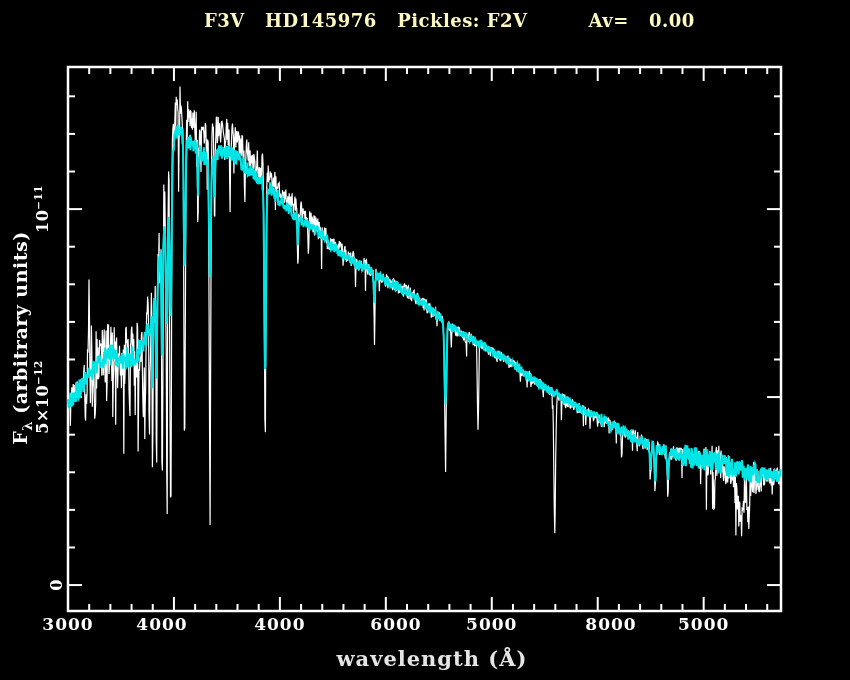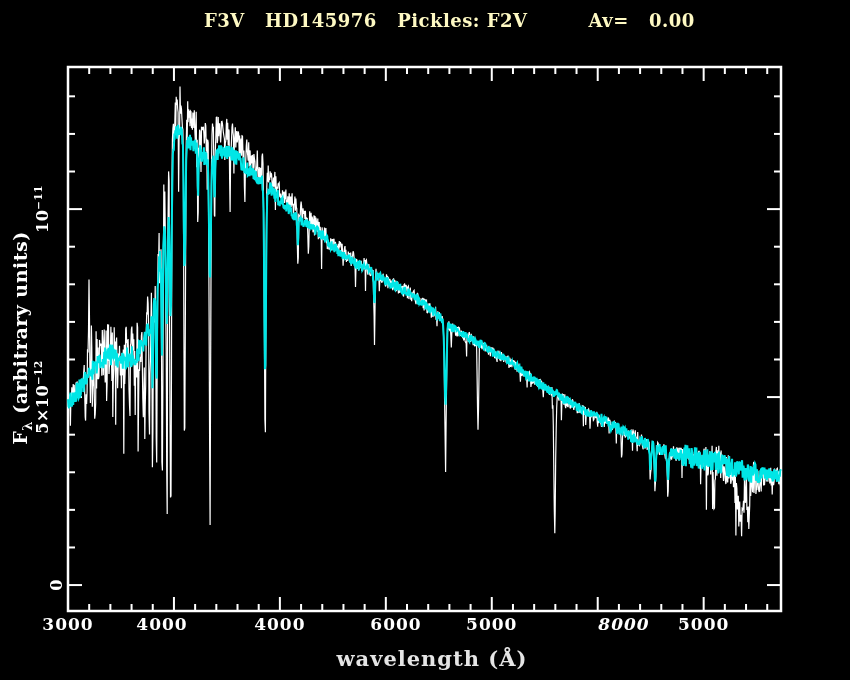--- a/index.html
+++ b/index.html
@@ -134,21 +134,21 @@
     <polyline points="68.0,396.2 68.5,393.8 69.0,401.9 69.4,395.2 69.9,395.2 70.4,425.8 70.9,398.8 71.3,404.2 71.8,387.3 72.3,401.8 72.8,399.1 73.2,383.9 73.7,399.2 74.2,384.9 74.7,395.8 75.2,394.4 75.6,394.3 76.1,382.3 76.6,396.3 77.1,381.4 77.5,385.8 78.0,383.3 78.5,393.7 79.0,392.4 79.4,388.1 79.9,389.3 80.4,381.1 80.9,391.5 81.3,380.2 81.8,386.6 82.3,380.1 82.8,387.6 83.3,380.1 83.7,372.6 84.2,365.1 84.7,393.6 85.2,417.0 85.6,420.6 86.1,394.3 86.6,403.9 87.1,391.6 87.5,349.3 88.0,352.6 88.5,331.8 89.0,279.5 89.5,320.7 89.9,371.6 90.4,403.1 90.9,374.3 91.4,325.4 91.8,347.4 92.3,406.7 92.8,386.8 93.3,381.7 93.7,365.1 94.2,388.4 94.7,418.7 95.2,414.1 95.7,403.2 96.1,331.2 96.6,388.4 97.1,339.0 97.6,379.3 98.0,347.6 98.5,379.1 99.0,376.0 99.5,339.9 99.9,345.5 100.4,345.5 100.9,343.5 101.4,351.2 101.8,375.8 102.3,330.1 102.8,344.3 103.3,375.3 103.8,348.6 104.2,329.4 104.7,359.6 105.2,382.4 105.7,369.0 106.1,330.4 106.6,400.9 107.1,383.5 107.6,324.2 108.0,361.0 108.5,324.5 109.0,373.9 109.5,364.2 110.0,350.0 110.4,351.4 110.9,326.7 111.4,354.4 111.9,381.1 112.3,332.6 112.8,416.9 113.3,379.7 113.8,368.8 114.2,327.3 114.7,361.3 115.2,341.5 115.7,424.8 116.2,342.8 116.6,337.5 117.1,364.4 117.6,388.2 118.1,368.1 118.5,353.6 119.0,358.4 119.5,345.8 120.0,364.9 120.4,375.6 120.9,361.9 121.4,388.3 121.9,353.2 122.3,374.5 122.8,373.7 123.3,349.5 123.8,453.8 124.3,344.8 124.7,384.0 125.2,369.3 125.7,328.8 126.2,326.8 126.6,341.8 127.1,341.2 127.6,367.2 128.1,339.1 128.5,353.5 129.0,389.1 129.5,404.9 130.0,416.0 130.5,345.3 130.9,343.1 131.4,329.4 131.9,326.6 132.4,351.6 132.8,333.5 133.3,350.5 133.8,339.2 134.3,385.7 134.7,351.1 135.2,415.1 135.7,360.3 136.2,364.2 136.7,377.4 137.1,322.7 137.6,327.3 138.1,451.4 138.6,402.2 139.0,369.3 139.5,371.1 140.0,358.9 140.5,356.9 140.9,361.9 141.4,335.9 141.9,332.1 142.4,370.5 142.8,398.6 143.3,417.3 143.8,399.3 144.3,367.6 144.8,439.0 145.2,406.0 145.7,385.9 146.2,334.2 146.7,312.2 147.1,314.8 147.6,296.5 148.1,303.2 148.6,324.7 149.0,411.7 149.5,434.4 150.0,373.8 150.5,358.5 151.0,316.5 151.4,292.7 151.9,355.8 152.4,467.3 152.9,430.7 153.3,355.3 153.8,309.9 154.3,308.7 154.8,322.6 155.2,286.0 155.7,335.6 156.2,437.4 156.7,462.6 157.2,370.6 157.6,298.7 158.1,254.1 158.6,263.8 159.1,233.0 159.5,283.3 160.0,276.2 160.5,265.2 161.0,249.3 161.4,309.7 161.9,462.1 162.4,470.4 162.9,380.7 163.3,293.4 163.8,184.6 164.3,236.2 164.8,191.4 165.3,231.0 165.7,306.9 166.2,351.3 166.7,467.0 167.2,514.1 167.6,314.7 168.1,213.4 168.6,171.4 169.1,181.3 169.5,302.9 170.0,416.3 170.5,497.4 171.0,495.8 171.5,367.4 171.9,189.1 172.4,140.0 172.9,128.5 173.4,123.8 173.8,141.8 174.3,137.8 174.8,122.5 175.3,102.4 175.7,130.0 176.2,96.8 176.7,105.0 177.2,99.5 177.7,108.7 178.1,112.3 178.6,191.7 179.1,139.1 179.6,131.3 180.0,86.6 180.5,113.6 181.0,105.5 181.5,109.3 181.9,117.6 182.4,127.2 182.9,129.7 183.4,178.7 183.8,305.5 184.3,430.6 184.8,427.9 185.3,332.3 185.8,220.6 186.2,144.9 186.7,119.7 187.2,137.8 187.7,101.3 188.1,122.2 188.6,109.3 189.1,117.8 189.6,110.7 190.0,126.2 190.5,111.1 191.0,111.8 191.5,128.0 192.0,118.5 192.4,129.7 192.9,112.5 193.4,117.6 193.9,127.9 194.3,110.2 194.8,130.2 195.3,140.6 195.8,131.2 196.2,111.7 196.7,167.2 197.2,139.7 197.7,221.9 198.2,212.2 198.6,148.2 199.1,147.5 199.6,129.7 200.1,131.7 200.5,146.6 201.0,171.9 201.5,127.3 202.0,127.4 202.4,130.0 202.9,128.0 203.4,126.8 203.9,134.3 204.3,143.4 204.8,136.1 205.3,123.1 205.8,125.7 206.3,150.9 206.7,138.8 207.2,189.7 207.7,139.8 208.2,142.8 208.6,215.0 209.1,317.2 209.6,440.1 210.1,524.9 210.5,403.8 211.0,276.5 211.5,165.3 212.0,134.7 212.5,123.6 212.9,128.1 213.4,127.7 213.9,171.2 214.4,215.1 214.8,216.5 215.3,151.5 215.8,137.7 216.3,117.3 216.7,117.1 217.2,143.1 217.7,139.9 218.2,117.1 218.7,136.2 219.1,126.9 219.6,123.4 220.1,134.8 220.6,142.5 221.0,136.4 221.5,121.7 222.0,121.4 222.5,124.2 222.9,128.1 223.4,132.7 223.9,136.0 224.4,138.7 224.8,160.0 225.3,143.1 225.8,140.9 226.3,124.5 226.8,118.9 227.2,139.7 227.7,122.7 228.2,145.4 228.7,129.4 229.1,130.9 229.6,176.7 230.1,212.1 230.6,159.2 231.0,152.3 231.5,140.3 232.0,127.4 232.5,123.5 233.0,132.1 233.4,135.7 233.9,173.5 234.4,140.5 234.9,135.3 235.3,127.2 235.8,147.5 236.3,132.9 236.8,131.1 237.2,142.5 237.7,139.0 238.2,131.5 238.7,133.8 239.2,153.4 239.6,135.4 240.1,154.5 240.6,143.6 241.1,138.6 241.5,155.7 242.0,135.8 242.5,136.1 243.0,155.1 243.4,161.5 243.9,150.5 244.4,186.5 244.9,202.0 245.3,175.3 245.8,158.7 246.3,145.5 246.8,139.5 247.3,151.7 247.7,154.9 248.2,160.7 248.7,142.3 249.2,166.4 249.6,150.8 250.1,151.0 250.6,167.4 251.1,156.0 251.5,163.4 252.0,155.5 252.5,155.4 253.0,170.4 253.5,167.8 253.9,154.0 254.4,158.6 254.9,161.4 255.4,174.4 255.8,170.1 256.3,171.5 256.8,165.3 257.3,150.5 257.7,167.8 258.2,177.7 258.7,173.0 259.2,167.1 259.7,179.1 260.1,171.6 260.6,167.9 261.1,178.6 261.6,174.4 262.0,156.6 262.5,153.6 263.0,163.5 263.5,201.7 263.9,240.8 264.4,327.9 264.9,419.5 265.4,432.2 265.8,337.4 266.3,241.0 266.8,187.1 267.3,172.8 267.8,181.8 268.2,165.6 268.7,182.4 269.2,177.8 269.7,180.0 270.1,171.3 270.6,177.5 271.1,172.8 271.6,174.6 272.0,181.9 272.5,190.7 273.0,184.3 273.5,177.6 274.0,186.7 274.4,179.0 274.9,171.9 275.4,210.0 275.9,176.2 276.3,192.2 276.8,189.1 277.3,187.5 277.8,187.8 278.2,183.7 278.7,183.5 279.2,182.7 279.7,196.2 280.2,196.9 280.6,193.6 281.1,196.8 281.6,199.5 282.1,200.2 282.5,190.3 283.0,197.8 283.5,191.8 284.0,195.4 284.4,203.0 284.9,191.5 285.4,199.2 285.9,189.5 286.3,202.7 286.8,200.0 287.3,206.1 287.8,196.4 288.3,206.6 288.7,208.9 289.2,193.3 289.7,207.5 290.2,200.3 290.6,196.5 291.1,206.9 291.6,199.7 292.1,193.3 292.5,205.6 293.0,204.0 293.5,214.3 294.0,203.5 294.5,204.7 294.9,196.5 295.4,210.7 295.9,198.5 296.4,207.5 296.8,208.7 297.3,243.5 297.8,263.8 298.3,257.6 298.7,214.9 299.2,215.6 299.7,216.0 300.2,215.2 300.7,205.8 301.1,201.6 301.6,206.2 302.1,222.3 302.6,218.6 303.0,208.3 303.5,213.0 304.0,212.1 304.5,211.0 304.9,219.0 305.4,210.9 305.9,221.5 306.4,220.5 306.8,218.2 307.3,218.6 307.8,235.3 308.3,253.8 308.8,246.1 309.2,228.5 309.7,211.3 310.2,221.6 310.7,228.4 311.1,212.8 311.6,226.2 312.1,216.6 312.6,219.3 313.0,232.3 313.5,228.9 314.0,215.3 314.5,235.4 315.0,216.0 315.4,233.8 315.9,217.7 316.4,221.0 316.9,227.3 317.3,231.7 317.8,218.4 318.3,239.2 318.8,224.4 319.2,221.9 319.7,238.2 320.2,226.8 320.7,234.2 321.2,236.1 321.6,269.1 322.1,227.4 322.6,234.8 323.1,237.2 323.5,239.0 324.0,240.1 324.5,227.5 325.0,236.1 325.4,236.7 325.9,228.1 326.4,243.2 326.9,235.7 327.3,249.1 327.8,241.5 328.3,241.8 328.8,248.9 329.3,248.9 329.7,247.6 330.2,249.8 330.7,238.2 331.2,249.2 331.6,250.3 332.1,239.1 332.6,247.7 333.1,239.0 333.5,240.8 334.0,238.7 334.5,249.4 335.0,249.8 335.5,241.8 335.9,250.3 336.4,244.3 336.9,249.2 337.4,245.9 337.8,252.0 338.3,243.8 338.8,250.9 339.3,241.1 339.7,247.4 340.2,242.0 340.7,243.2 341.2,244.9 341.7,251.6 342.1,243.9 342.6,252.5 343.1,265.7 343.6,254.0 344.0,252.4 344.5,248.0 345.0,246.1 345.5,260.0 345.9,249.8 346.4,262.0 346.9,255.4 347.4,259.6 347.8,260.8 348.3,251.5 348.8,254.5 349.3,253.1 349.8,257.9 350.2,263.0 350.7,252.5 351.2,266.0 351.7,256.0 352.1,260.7 352.6,255.4 353.1,251.2 353.6,252.8 354.0,257.1 354.5,260.0 355.0,264.1 355.5,287.1 356.0,266.7 356.4,259.5 356.9,259.8 357.4,269.0 357.9,263.7 358.3,263.1 358.8,270.6 359.3,260.8 359.8,263.4 360.2,268.3 360.7,262.4 361.2,260.8 361.7,270.3 362.2,270.3 362.6,270.6 363.1,268.4 363.6,265.4 364.1,258.0 364.5,268.7 365.0,259.9 365.5,291.1 366.0,260.4 366.4,259.8 366.9,264.9 367.4,271.8 367.9,274.7 368.3,269.0 368.8,264.1 369.3,268.1 369.8,274.6 370.3,275.5 370.7,275.6 371.2,274.5 371.7,268.9 372.2,271.9 372.6,274.5 373.1,270.1 373.6,296.9 374.1,316.0 374.5,344.9 375.0,311.1 375.5,277.1 376.0,268.7 376.5,278.2 376.9,279.3 377.4,278.6 377.9,272.7 378.4,279.6 378.8,275.1 379.3,291.2 379.8,280.2 380.3,281.5 380.7,278.5 381.2,275.6 381.7,282.2 382.2,282.1 382.7,277.1 383.1,273.7 383.6,277.4 384.1,280.4 384.6,281.6 385.0,280.8 385.5,286.5 386.0,284.8 386.5,274.3 386.9,277.9 387.4,277.2 387.9,288.3 388.4,276.9 388.9,286.2 389.3,284.5 389.8,278.9 390.3,280.8 390.8,285.4 391.2,282.8 391.7,281.4 392.2,280.7 392.7,290.2 393.1,279.7 393.6,278.4 394.1,289.3 394.6,280.5 395.0,280.8 395.5,284.3 396.0,290.8 396.5,290.3 397.0,281.0 397.4,289.4 397.9,282.2 398.4,293.5 398.9,286.0 399.3,290.1 399.8,292.9 400.3,286.3 400.8,289.0 401.2,291.9 401.7,286.0 402.2,292.6 402.7,285.7 403.2,295.4 403.6,296.6 404.1,284.6 404.6,284.1 405.1,287.2 405.5,291.4 406.0,284.8 406.5,286.5 407.0,287.9 407.4,298.2 407.9,287.0 408.4,286.2 408.9,299.1 409.4,294.1 409.8,292.4 410.3,287.5 410.8,299.7 411.3,296.7 411.7,301.1 412.2,292.5 412.7,293.7 413.2,291.9 413.6,291.1 414.1,290.4 414.6,296.6 415.1,299.1 415.5,301.8 416.0,304.0 416.5,301.7 417.0,299.9 417.5,292.9 417.9,294.6 418.4,302.0 418.9,301.7 419.4,299.4 419.8,298.1 420.3,304.8 420.8,303.5 421.3,302.0 421.7,298.5 422.2,301.7 422.7,297.8 423.2,308.3 423.7,298.2 424.1,310.4 424.6,299.4 425.1,299.6 425.6,301.2 426.0,300.2 426.5,300.1 427.0,312.6 427.5,312.7 427.9,310.9 428.4,310.8 428.9,303.4 429.4,310.6 429.9,303.3 430.3,312.5 430.8,306.7 431.3,317.7 431.8,314.5 432.2,309.6 432.7,316.6 433.2,308.4 433.7,312.3 434.1,315.4 434.6,314.4 435.1,313.6 435.6,306.7 436.0,319.8 436.5,316.7 437.0,326.2 437.5,312.4 438.0,313.0 438.4,312.3 438.9,312.5 439.4,312.9 439.9,317.3 440.3,315.1 440.8,316.8 441.3,320.1 441.8,317.7 442.2,316.1 442.7,323.8 443.2,326.0 443.7,339.0 444.2,359.9 444.6,400.9 445.1,436.8 445.6,471.9 446.1,424.1 446.5,389.7 447.0,347.5 447.5,327.4 448.0,329.9 448.4,325.4 448.9,321.3 449.4,330.0 449.9,329.2 450.4,326.8 450.8,334.9 451.3,347.5 451.8,333.7 452.3,329.8 452.7,323.5 453.2,328.6 453.7,328.7 454.2,327.4 454.6,330.9 455.1,328.2 455.6,335.7 456.1,333.9 456.5,327.0 457.0,336.5 457.5,327.1 458.0,336.3 458.5,326.6 458.9,333.1 459.4,327.4 459.9,332.0 460.4,334.6 460.8,335.8 461.3,330.5 461.8,335.2 462.3,336.5 462.7,335.0 463.2,338.0 463.7,339.5 464.2,338.1 464.7,337.4 465.1,341.4 465.6,342.3 466.1,342.0 466.6,356.5 467.0,334.5 467.5,337.2 468.0,334.7 468.5,341.9 468.9,332.8 469.4,332.6 469.9,337.0 470.4,341.9 470.9,338.3 471.3,333.8 471.8,341.3 472.3,336.8 472.8,340.7 473.2,345.2 473.7,336.4 474.2,343.7 474.7,346.3 475.1,341.7 475.6,346.2 476.1,341.2 476.6,345.5 477.0,369.9 477.5,405.9 478.0,429.7 478.5,410.0 479.0,376.0 479.4,345.0 479.9,345.8 480.4,344.4 480.9,340.0 481.3,347.0 481.8,348.1 482.3,343.2 482.8,343.7 483.2,349.0 483.7,342.7 484.2,349.8 484.7,343.9 485.2,351.4 485.6,347.8 486.1,350.3 486.6,344.9 487.1,350.5 487.5,347.8 488.0,349.3 488.5,354.6 489.0,347.8 489.4,348.4 489.9,351.3 490.4,356.1 490.9,348.6 491.4,349.6 491.8,347.3 492.3,351.6 492.8,347.6 493.3,352.4 493.7,348.5 494.2,355.2 494.7,358.2 495.2,351.3 495.6,354.3 496.1,358.0 496.6,359.1 497.1,361.9 497.5,350.7 498.0,357.1 498.5,353.5 499.0,350.7 499.5,356.6 499.9,360.4 500.4,357.3 500.9,361.1 501.4,352.1 501.8,354.7 502.3,359.5 502.8,354.3 503.3,359.5 503.7,361.8 504.2,358.6 504.7,356.2 505.2,356.9 505.7,358.8 506.1,362.8 506.6,359.1 507.1,356.0 507.6,362.7 508.0,355.5 508.5,361.5 509.0,367.9 509.5,361.9 509.9,357.9 510.4,366.9 510.9,362.1 511.4,359.4 511.9,367.2 512.3,359.7 512.8,362.2 513.3,360.1 513.8,365.1 514.2,363.7 514.7,360.7 515.2,369.7 515.7,362.1 516.1,369.1 516.6,366.8 517.1,371.0 517.6,370.6 518.0,368.7 518.5,366.2 519.0,364.5 519.5,366.0 520.0,373.8 520.4,381.8 520.9,371.4 521.4,367.0 521.9,376.0 522.3,374.7 522.8,373.3 523.3,373.0 523.8,376.4 524.2,374.7 524.7,373.0 525.2,371.7 525.7,376.3 526.2,371.5 526.6,375.8 527.1,387.5 527.6,372.0 528.1,378.2 528.5,377.2 529.0,372.6 529.5,371.8 530.0,375.3 530.4,374.6 530.9,386.9 531.4,383.2 531.9,377.9 532.4,383.8 532.8,377.3 533.3,382.6 533.8,381.9 534.3,377.2 534.7,384.8 535.2,377.7 535.7,379.9 536.2,378.5 536.6,385.6 537.1,383.3 537.6,386.7 538.1,380.8 538.5,379.9 539.0,387.7 539.5,379.2 540.0,381.2 540.5,380.3 540.9,386.7 541.4,380.7 541.9,382.9 542.4,384.9 542.8,389.9 543.3,397.2 543.8,386.7 544.3,386.6 544.7,388.5 545.2,386.5 545.7,386.8 546.2,386.3 546.7,388.0 547.1,390.8 547.6,388.2 548.1,387.3 548.6,385.7 549.0,392.5 549.5,394.9 550.0,387.3 550.5,393.9 550.9,388.2 551.4,395.6 551.9,387.0 552.4,408.8 552.9,405.2 553.3,424.8 553.8,468.1 554.3,510.5 554.8,533.2 555.2,510.9 555.7,458.1 556.2,429.1 556.7,407.8 557.1,398.8 557.6,394.9 558.1,392.9 558.6,398.7 559.0,400.6 559.5,396.2 560.0,394.3 560.5,399.8 561.0,395.7 561.4,420.2 561.9,402.1 562.4,393.6 562.9,403.3 563.3,394.1 563.8,404.6 564.3,403.5 564.8,394.2 565.2,405.8 565.7,408.1 566.2,401.2 566.7,405.3 567.2,405.9 567.6,403.2 568.1,407.2 568.6,400.7 569.1,398.6 569.5,398.9 570.0,407.8 570.5,408.0 571.0,404.9 571.4,405.9 571.9,402.5 572.4,399.3 572.9,400.9 573.4,406.8 573.8,409.9 574.3,405.7 574.8,406.9 575.3,406.8 575.7,405.3 576.2,406.3 576.7,406.7 577.2,412.7 577.6,412.7 578.1,407.0 578.6,412.8 579.1,403.2 579.5,404.2 580.0,412.9 580.5,411.8 581.0,409.9 581.5,407.2 581.9,413.0 582.4,408.9 582.9,405.1 583.4,426.2 583.8,406.3 584.3,414.9 584.8,409.2 585.3,407.0 585.7,424.9 586.2,415.8 586.7,412.3 587.2,413.9 587.7,415.1 588.1,409.8 588.6,409.0 589.1,410.9 589.6,415.6 590.0,428.7 590.5,417.4 591.0,414.4 591.5,415.6 591.9,412.2 592.4,413.1 592.9,415.7 593.4,420.3 593.9,419.6 594.3,416.8 594.8,414.0 595.3,416.2 595.8,418.1 596.2,413.8 596.7,411.9 597.2,421.9 597.7,426.8 598.1,415.2 598.6,423.1 599.1,414.8 599.6,419.5 600.0,418.3 600.5,421.8 601.0,424.1 601.5,426.9 602.0,424.7 602.4,420.0 602.9,421.1 603.4,419.6 603.9,420.6 604.3,427.0 604.8,417.0 605.3,417.1 605.8,423.4 606.2,417.1 606.7,423.6 607.2,418.6 607.7,423.3 608.2,417.9 608.6,418.2 609.1,433.5 609.6,419.8 610.1,421.0 610.5,425.6 611.0,425.2 611.5,426.0 612.0,425.0 612.4,429.9 612.9,424.8 613.4,423.5 613.9,422.6 614.4,420.7 614.8,423.8 615.3,422.0 615.8,426.3 616.3,443.6 616.7,428.3 617.2,424.6 617.7,433.3 618.2,429.2 618.6,430.8 619.1,429.5 619.6,431.7 620.1,429.1 620.5,430.3 621.0,438.0 621.5,457.4 622.0,454.2 622.5,438.0 622.9,428.7 623.4,433.3 623.9,427.2 624.4,436.1 624.8,427.2 625.3,437.8 625.8,429.6 626.3,436.2 626.7,431.3 627.2,433.0 627.7,433.1 628.2,430.5 628.7,432.6 629.1,438.6 629.6,437.1 630.1,432.6 630.6,430.8 631.0,430.3 631.5,438.7 632.0,431.3 632.5,450.7 632.9,429.4 633.4,431.5 633.9,436.0 634.4,433.7 634.9,433.3 635.3,430.3 635.8,439.0 636.3,438.2 636.8,444.7 637.2,451.3 637.7,432.0 638.2,444.7 638.7,443.9 639.1,444.4 639.6,445.4 640.1,443.6 640.6,440.4 641.0,438.9 641.5,434.6 642.0,441.3 642.5,444.8 643.0,449.3 643.4,447.0 643.9,442.9 644.4,440.6 644.9,448.5 645.3,447.3 645.8,442.1 646.3,439.1 646.8,441.7 647.2,449.9 647.7,442.1 648.2,448.9 648.7,444.3 649.2,441.8 649.6,455.4 650.1,479.5 650.6,473.0 651.1,469.2 651.5,454.3 652.0,448.3 652.5,441.1 653.0,449.0 653.4,444.7 653.9,456.5 654.4,465.8 654.9,491.3 655.4,483.1 655.8,476.4 656.3,458.4 656.8,445.5 657.3,449.6 657.7,442.4 658.2,443.2 658.7,448.1 659.2,452.7 659.6,454.8 660.1,452.2 660.6,449.0 661.1,449.3 661.5,451.4 662.0,449.8 662.5,455.0 663.0,448.2 663.5,446.0 663.9,444.4 664.4,447.9 664.9,455.3 665.4,458.7 665.8,450.4 666.3,460.2 666.8,460.9 667.3,475.5 667.7,496.8 668.2,491.2 668.7,468.2 669.2,458.1 669.7,460.8 670.1,457.1 670.6,449.2 671.1,457.8 671.6,459.6 672.0,455.9 672.5,456.3 673.0,453.9 673.5,446.3 673.9,454.9 674.4,457.2 674.9,454.2 675.4,457.5 675.9,460.2 676.3,460.2 676.8,447.3 677.3,456.6 677.8,455.6 678.2,447.8 678.7,456.8 679.2,460.2 679.7,447.7 680.1,450.4 680.6,456.9 681.1,447.9 681.6,450.8 682.0,477.9 682.5,449.0 683.0,457.0 683.5,458.5 684.0,452.8 684.4,449.3 684.9,463.5 685.4,463.2 685.9,457.5 686.3,448.7 686.8,454.6 687.3,456.7 687.8,457.4 688.2,458.2 688.7,450.8 689.2,450.5 689.7,453.3 690.2,457.4 690.6,463.2 691.1,463.4 691.6,457.5 692.1,454.6 692.5,453.9 693.0,455.2 693.5,459.2 694.0,457.3 694.4,451.7 694.9,459.9 695.4,458.8 695.9,450.8 696.4,450.8 696.8,454.0 697.3,464.4 697.8,453.0 698.3,461.4 698.7,451.3 699.2,451.3 699.7,468.5 700.2,452.8 700.6,484.2 701.1,462.1 701.6,465.7 702.1,454.8 702.5,456.8 703.0,467.0 703.5,460.2 704.0,448.7 704.5,451.8 704.9,450.2 705.4,464.0 705.9,447.0 706.4,509.8 706.8,461.9 707.3,456.5 707.8,475.4 708.3,473.4 708.7,457.8 709.2,455.7 709.7,451.4 710.2,454.2 710.7,474.6 711.1,459.0 711.6,464.6 712.1,445.8 712.6,509.1 713.0,472.0 713.5,487.8 714.0,508.8 714.5,508.0 714.9,480.6 715.4,478.7 715.9,451.8 716.4,446.9 716.9,475.7 717.3,450.3 717.8,469.0 718.3,460.3 718.8,445.8 719.2,465.1 719.7,457.2 720.2,452.4 720.7,477.9 721.1,450.5 721.6,472.5 722.1,462.3 722.6,462.9 723.0,472.0 723.5,481.0 724.0,466.3 724.5,468.4 725.0,474.4 725.4,480.8 725.9,484.1 726.4,457.1 726.9,475.9 727.3,482.0 727.8,481.8 728.3,455.3 728.8,478.5 729.2,475.9 729.7,470.5 730.2,467.4 730.7,483.8 731.2,481.5 731.6,465.9 732.1,463.5 732.6,480.4 733.1,469.4 733.5,487.2 734.0,473.5 734.5,472.6 735.0,503.1 735.4,476.6 735.9,535.4 736.4,483.0 736.9,488.5 737.4,509.5 737.8,503.5 738.3,495.7 738.8,526.5 739.3,509.4 739.7,501.6 740.2,521.8 740.7,514.7 741.2,519.3 741.6,536.3 742.1,508.7 742.6,509.5 743.1,506.6 743.5,500.7 744.0,512.7 744.5,477.8 745.0,500.6 745.5,502.8 745.9,487.6 746.4,475.5 746.9,510.1 747.4,506.9 747.8,522.2 748.3,506.5 748.8,529.0 749.3,515.5 749.7,505.9 750.2,470.2 750.7,496.1 751.2,483.4 751.7,473.2 752.1,483.9 752.6,492.2 753.1,471.9 753.6,461.9 754.0,493.1 754.5,478.9 755.0,467.5 755.5,468.1 755.9,493.9 756.4,488.9 756.9,490.1 757.4,470.5 757.9,471.1 758.3,486.0 758.8,490.9 759.3,492.0 759.8,484.1 760.2,481.4 760.7,478.2 761.2,491.5 761.7,471.5 762.1,476.2 762.6,472.2 763.1,469.2 763.6,485.4 764.0,478.5 764.5,485.3 765.0,473.3 765.5,471.4 766.0,474.2 766.4,480.4 766.9,479.5 767.4,473.2 767.9,481.7 768.3,473.9 768.8,475.0 769.3,471.7 769.8,483.5 770.2,478.2 770.7,467.7 771.2,485.4 771.7,473.7 772.2,494.4 772.6,483.2 773.1,479.3 773.6,485.1 774.1,481.8 774.5,468.5 775.0,474.1 775.5,469.8 776.0,475.4 776.4,478.3 776.9,468.8 777.4,468.3 777.9,476.0 778.4,471.9 778.8,484.2 779.3,475.0 779.8,475.7 780.3,485.4 780.7,480.8" fill="none" stroke="#ffffff" stroke-width="1.2"></polyline>
     <polyline points="68.0,399.3 68.5,406.4 69.0,407.3 69.4,406.9 69.9,398.3 70.4,392.5 70.9,406.7 71.3,401.9 71.8,406.7 72.3,403.2 72.8,392.6 73.2,405.0 73.7,394.1 74.2,400.7 74.7,392.5 75.2,401.9 75.6,391.8 76.1,401.8 76.6,384.3 77.1,382.8 77.5,386.9 78.0,396.1 78.5,398.6 79.0,397.2 79.4,379.5 79.9,397.7 80.4,396.2 80.9,393.9 81.3,379.5 81.8,379.2 82.3,384.3 82.8,378.7 83.3,391.9 83.7,390.5 84.2,383.1 84.7,373.5 85.2,372.0 85.6,376.6 86.1,384.2 86.6,383.0 87.1,374.4 87.5,377.4 88.0,377.1 88.5,373.2 89.0,367.8 89.5,372.4 89.9,373.6 90.4,372.6 90.9,371.7 91.4,376.7 91.8,369.2 92.3,379.6 92.8,360.7 93.3,373.1 93.7,374.1 94.2,364.4 94.7,364.6 95.2,361.4 95.7,364.6 96.1,361.9 96.6,373.4 97.1,368.6 97.6,356.0 98.0,360.0 98.5,359.1 99.0,363.2 99.5,354.7 99.9,357.4 100.4,368.0 100.9,365.8 101.4,365.6 101.8,362.2 102.3,365.4 102.8,359.1 103.3,368.1 103.8,362.2 104.2,351.9 104.7,363.2 105.2,347.6 105.7,364.4 106.1,351.4 106.6,354.6 107.1,356.8 107.6,349.4 108.0,358.7 108.5,347.7 109.0,352.4 109.5,359.8 110.0,344.5 110.4,351.7 110.9,365.2 111.4,353.9 111.9,348.0 112.3,344.7 112.8,356.9 113.3,357.9 113.8,349.9 114.2,350.7 114.7,350.6 115.2,358.6 115.7,349.8 116.2,365.6 116.6,353.9 117.1,354.5 117.6,367.4 118.1,358.7 118.5,358.4 119.0,358.3 119.5,360.9 120.0,356.9 120.4,357.1 120.9,362.6 121.4,362.7 121.9,357.5 122.3,352.8 122.8,368.7 123.3,353.6 123.8,356.6 124.3,360.7 124.7,357.0 125.2,359.3 125.7,369.3 126.2,365.7 126.6,361.5 127.1,347.5 127.6,362.5 128.1,367.2 128.5,357.3 129.0,358.7 129.5,353.5 130.0,361.3 130.5,356.4 130.9,365.4 131.4,367.0 131.9,346.2 132.4,365.4 132.8,355.4 133.3,358.7 133.8,360.4 134.3,358.8 134.7,363.2 135.2,365.1 135.7,362.7 136.2,361.8 136.7,363.0 137.1,350.7 137.6,348.8 138.1,353.4 138.6,361.2 139.0,341.1 139.5,341.5 140.0,353.9 140.5,346.2 140.9,340.0 141.4,346.2 141.9,343.6 142.4,343.8 142.8,341.6 143.3,351.5 143.8,340.7 144.3,335.8 144.8,331.8 145.2,344.8 145.7,332.2 146.2,345.8 146.7,329.2 147.1,324.8 147.6,324.5 148.1,325.6 148.6,332.4 149.0,336.1 149.5,329.3 150.0,333.5 150.5,330.5 151.0,330.2 151.4,316.3 151.9,349.7 152.4,388.2 152.9,367.6 153.3,322.1 153.8,303.8 154.3,298.2 154.8,300.3 155.2,301.1 155.7,341.3 156.2,373.3 156.7,378.6 157.2,322.5 157.6,288.5 158.1,281.6 158.6,273.5 159.1,256.3 159.5,271.8 160.0,251.1 160.5,267.5 161.0,269.8 161.4,313.9 161.9,355.6 162.4,336.5 162.9,287.5 163.3,246.6 163.8,236.2 164.3,226.3 164.8,229.8 165.3,241.6 165.7,270.8 166.2,307.2 166.7,323.9 167.2,308.9 167.6,272.3 168.1,244.1 168.6,217.1 169.1,225.0 169.5,245.5 170.0,294.2 170.5,316.1 171.0,305.5 171.5,265.5 171.9,214.2 172.4,180.0 172.9,153.7 173.4,148.8 173.8,150.8 174.3,136.2 174.8,137.0 175.3,130.3 175.7,134.7 176.2,126.2 176.7,128.3 177.2,138.7 177.7,134.4 178.1,124.7 178.6,131.7 179.1,134.9 179.6,132.0 180.0,132.6 180.5,129.5 181.0,126.9 181.5,132.6 181.9,131.8 182.4,143.7 182.9,144.6 183.4,175.1 183.8,221.9 184.3,266.1 184.8,262.9 185.3,236.0 185.8,186.7 186.2,160.3 186.7,150.4 187.2,140.1 187.7,148.1 188.1,136.9 188.6,148.5 189.1,143.9 189.6,139.5 190.0,134.9 190.5,150.2 191.0,137.3 191.5,145.3 192.0,143.3 192.4,145.6 192.9,140.7 193.4,151.1 193.9,145.2 194.3,140.6 194.8,145.5 195.3,139.7 195.8,153.6 196.2,148.3 196.7,142.6 197.2,158.0 197.7,185.9 198.2,195.7 198.6,168.9 199.1,159.7 199.6,155.0 200.1,145.3 200.5,148.2 201.0,150.2 201.5,160.7 202.0,160.7 202.4,154.7 202.9,152.1 203.4,154.2 203.9,147.3 204.3,165.0 204.8,154.7 205.3,151.5 205.8,164.3 206.3,152.8 206.7,165.3 207.2,160.8 207.7,159.2 208.2,175.2 208.6,201.7 209.1,232.5 209.6,273.3 210.1,277.5 210.5,251.4 211.0,222.3 211.5,185.4 212.0,167.3 212.5,158.8 212.9,161.9 213.4,155.7 213.9,176.4 214.4,197.3 214.8,195.5 215.3,169.4 215.8,158.2 216.3,154.1 216.7,150.5 217.2,150.6 217.7,159.9 218.2,148.4 218.7,152.6 219.1,145.2 219.6,153.3 220.1,147.7 220.6,156.2 221.0,145.4 221.5,151.6 222.0,158.6 222.5,150.8 222.9,155.7 223.4,148.0 223.9,148.3 224.4,150.4 224.8,157.3 225.3,155.3 225.8,149.7 226.3,146.0 226.8,153.9 227.2,158.9 227.7,146.1 228.2,155.2 228.7,156.8 229.1,146.0 229.6,148.1 230.1,155.8 230.6,150.4 231.0,151.8 231.5,160.5 232.0,148.1 232.5,148.4 233.0,155.0 233.4,160.7 233.9,149.7 234.4,161.4 234.9,163.4 235.3,152.6 235.8,150.3 236.3,164.8 236.8,154.0 237.2,151.3 237.7,152.7 238.2,154.6 238.7,158.5 239.2,160.1 239.6,153.2 240.1,159.7 240.6,158.0 241.1,165.4 241.5,170.1 242.0,167.4 242.5,170.6 243.0,166.6 243.4,157.3 243.9,161.0 244.4,172.9 244.9,168.3 245.3,171.1 245.8,174.0 246.3,171.1 246.8,169.8 247.3,162.6 247.7,175.6 248.2,175.0 248.7,170.5 249.2,168.3 249.6,176.3 250.1,167.5 250.6,166.9 251.1,175.2 251.5,169.9 252.0,175.5 252.5,168.2 253.0,169.6 253.5,178.3 253.9,178.5 254.4,170.1 254.9,179.3 255.4,179.7 255.8,171.3 256.3,181.1 256.8,182.0 257.3,181.0 257.7,177.1 258.2,184.1 258.7,182.7 259.2,177.4 259.7,182.8 260.1,184.0 260.6,177.4 261.1,183.6 261.6,179.6 262.0,175.7 262.5,189.6 263.0,191.5 263.5,212.0 263.9,247.4 264.4,318.6 264.9,369.2 265.4,365.2 265.8,327.2 266.3,258.6 266.8,217.4 267.3,193.4 267.8,194.9 268.2,190.2 268.7,190.8 269.2,194.2 269.7,187.9 270.1,182.2 270.6,192.2 271.1,183.4 271.6,195.7 272.0,186.3 272.5,194.4 273.0,187.8 273.5,191.0 274.0,193.7 274.4,198.7 274.9,188.8 275.4,202.0 275.9,194.4 276.3,195.9 276.8,196.6 277.3,191.6 277.8,190.2 278.2,205.1 278.7,204.1 279.2,203.1 279.7,206.0 280.2,202.8 280.6,204.4 281.1,200.7 281.6,201.7 282.1,198.1 282.5,197.4 283.0,203.9 283.5,207.5 284.0,208.0 284.4,204.9 284.9,208.8 285.4,206.0 285.9,206.0 286.3,211.3 286.8,204.8 287.3,202.5 287.8,209.0 288.3,204.2 288.7,214.0 289.2,210.3 289.7,204.9 290.2,212.0 290.6,208.2 291.1,208.3 291.6,216.1 292.1,214.3 292.5,217.9 293.0,218.5 293.5,216.1 294.0,212.9 294.5,215.4 294.9,220.1 295.4,213.1 295.9,213.2 296.4,215.5 296.8,224.8 297.3,230.0 297.8,245.2 298.3,237.8 298.7,223.1 299.2,220.4 299.7,217.3 300.2,218.8 300.7,217.6 301.1,218.7 301.6,225.3 302.1,217.9 302.6,224.8 303.0,222.8 303.5,226.8 304.0,224.7 304.5,222.5 304.9,219.8 305.4,221.2 305.9,224.1 306.4,226.7 306.8,219.4 307.3,225.2 307.8,228.0 308.3,225.9 308.8,223.9 309.2,220.9 309.7,229.2 310.2,225.0 310.7,225.1 311.1,227.6 311.6,226.4 312.1,228.4 312.6,228.4 313.0,224.4 313.5,226.9 314.0,225.2 314.5,229.1 315.0,229.5 315.4,234.6 315.9,228.5 316.4,227.6 316.9,228.3 317.3,226.7 317.8,227.3 318.3,228.3 318.8,237.2 319.2,233.6 319.7,230.4 320.2,234.9 320.7,230.8 321.2,239.5 321.6,233.9 322.1,238.7 322.6,230.5 323.1,232.1 323.5,239.1 324.0,236.4 324.5,239.5 325.0,241.0 325.4,240.4 325.9,235.9 326.4,239.6 326.9,235.6 327.3,236.3 327.8,243.3 328.3,242.4 328.8,247.3 329.3,242.3 329.7,247.1 330.2,245.0 330.7,249.3 331.2,248.1 331.6,241.4 332.1,249.4 332.6,244.3 333.1,250.4 333.5,249.4 334.0,249.7 334.5,252.1 335.0,243.7 335.5,246.4 335.9,243.8 336.4,250.3 336.9,247.3 337.4,254.0 337.8,248.5 338.3,254.8 338.8,254.5 339.3,256.0 339.7,252.2 340.2,250.2 340.7,256.6 341.2,253.0 341.7,256.7 342.1,251.7 342.6,258.8 343.1,257.4 343.6,254.8 344.0,252.1 344.5,255.1 345.0,257.8 345.5,256.6 345.9,257.7 346.4,258.0 346.9,259.4 347.4,256.1 347.8,256.1 348.3,256.4 348.8,258.2 349.3,254.5 349.8,261.2 350.2,261.6 350.7,260.2 351.2,264.4 351.7,256.5 352.1,263.7 352.6,257.9 353.1,262.9 353.6,261.0 354.0,263.1 354.5,265.7 355.0,258.4 355.5,267.3 356.0,267.7 356.4,262.1 356.9,267.5 357.4,267.6 357.9,260.9 358.3,268.3 358.8,269.2 359.3,268.5 359.8,261.3 360.2,261.6 360.7,264.5 361.2,267.3 361.7,265.7 362.2,270.0 362.6,269.1 363.1,263.9 363.6,265.7 364.1,264.1 364.5,265.6 365.0,266.8 365.5,269.6 366.0,267.8 366.4,266.8 366.9,265.5 367.4,267.2 367.9,266.2 368.3,267.5 368.8,272.0 369.3,271.3 369.8,271.3 370.3,269.0 370.7,268.4 371.2,267.1 371.7,273.6 372.2,274.8 372.6,270.3 373.1,280.2 373.6,282.2 374.1,300.2 374.5,302.9 375.0,293.9 375.5,281.3 376.0,279.9 376.5,271.5 376.9,277.6 377.4,276.4 377.9,275.7 378.4,280.8 378.8,274.0 379.3,277.9 379.8,273.9 380.3,273.1 380.7,275.3 381.2,280.0 381.7,276.0 382.2,280.6 382.7,274.9 383.1,276.1 383.6,277.1 384.1,279.0 384.6,281.8 385.0,283.1 385.5,281.9 386.0,277.3 386.5,285.3 386.9,281.0 387.4,277.3 387.9,279.9 388.4,281.3 388.9,284.1 389.3,283.2 389.8,284.9 390.3,287.3 390.8,286.8 391.2,282.8 391.7,287.1 392.2,286.7 392.7,281.0 393.1,280.7 393.6,282.7 394.1,284.9 394.6,289.1 395.0,289.7 395.5,282.1 396.0,283.5 396.5,290.3 397.0,282.1 397.4,282.3 397.9,290.2 398.4,285.4 398.9,289.6 399.3,289.6 399.8,284.8 400.3,284.7 400.8,290.2 401.2,289.9 401.7,292.9 402.2,293.5 402.7,291.4 403.2,294.1 403.6,287.3 404.1,293.9 404.6,292.8 405.1,286.9 405.5,294.0 406.0,292.4 406.5,295.6 407.0,292.0 407.4,295.4 407.9,293.0 408.4,288.6 408.9,296.3 409.4,290.3 409.8,291.3 410.3,292.2 410.8,293.1 411.3,294.4 411.7,297.6 412.2,294.6 412.7,295.2 413.2,296.8 413.6,293.4 414.1,297.5 414.6,299.2 415.1,299.2 415.5,295.8 416.0,295.3 416.5,294.9 417.0,298.4 417.5,303.4 417.9,303.6 418.4,297.1 418.9,297.9 419.4,303.6 419.8,302.8 420.3,305.0 420.8,302.6 421.3,301.3 421.7,305.7 422.2,299.6 422.7,305.3 423.2,303.1 423.7,302.0 424.1,302.7 424.6,301.6 425.1,302.3 425.6,309.5 426.0,301.7 426.5,309.3 427.0,303.7 427.5,305.7 427.9,308.6 428.4,309.9 428.9,307.7 429.4,308.4 429.9,305.8 430.3,313.1 430.8,307.3 431.3,308.1 431.8,311.3 432.2,310.2 432.7,307.2 433.2,315.6 433.7,310.7 434.1,311.5 434.6,310.7 435.1,309.7 435.6,314.3 436.0,315.9 436.5,314.0 437.0,319.0 437.5,318.5 438.0,312.2 438.4,316.6 438.9,313.8 439.4,317.1 439.9,321.2 440.3,313.5 440.8,317.4 441.3,319.3 441.8,321.2 442.2,323.1 442.7,318.5 443.2,327.0 443.7,337.1 444.2,353.9 444.6,375.1 445.1,396.4 445.6,404.6 446.1,388.5 446.5,371.3 447.0,349.1 447.5,330.6 448.0,323.8 448.4,322.4 448.9,324.8 449.4,323.4 449.9,328.7 450.4,325.4 450.8,325.8 451.3,323.7 451.8,331.6 452.3,326.2 452.7,326.6 453.2,324.6 453.7,332.2 454.2,328.5 454.6,329.9 455.1,326.2 455.6,326.6 456.1,327.5 456.5,330.9 457.0,330.3 457.5,328.3 458.0,330.4 458.5,330.8 458.9,331.9 459.4,333.9 459.9,332.6 460.4,332.5 460.8,335.0 461.3,332.2 461.8,337.0 462.3,335.1 462.7,336.7 463.2,331.0 463.7,337.5 464.2,336.1 464.7,332.4 465.1,336.7 465.6,332.2 466.1,338.2 466.6,336.0 467.0,335.3 467.5,338.0 468.0,340.0 468.5,340.4 468.9,341.0 469.4,341.8 469.9,335.0 470.4,341.1 470.9,337.4 471.3,337.9 471.8,336.5 472.3,337.2 472.8,342.5 473.2,337.4 473.7,344.2 474.2,340.2 474.7,339.8 475.1,338.6 475.6,340.0 476.1,345.2 476.6,341.9 477.0,341.8 477.5,345.1 478.0,344.9 478.5,340.7 479.0,347.7 479.4,346.6 479.9,348.0 480.4,339.7 480.9,343.5 481.3,340.3 481.8,341.7 482.3,344.6 482.8,344.7 483.2,344.7 483.7,347.6 484.2,350.5 484.7,343.2 485.2,343.5 485.6,345.0 486.1,347.1 486.6,348.2 487.1,351.7 487.5,348.3 488.0,352.7 488.5,346.1 489.0,347.4 489.4,348.4 489.9,352.2 490.4,347.6 490.9,350.8 491.4,348.3 491.8,352.7 492.3,349.2 492.8,356.7 493.3,353.2 493.7,351.3 494.2,350.5 494.7,351.5 495.2,356.6 495.6,354.6 496.1,356.4 496.6,355.2 497.1,352.4 497.5,351.1 498.0,353.6 498.5,358.7 499.0,357.4 499.5,356.0 499.9,356.9 500.4,354.3 500.9,355.8 501.4,357.7 501.8,357.0 502.3,359.8 502.8,356.3 503.3,353.7 503.7,360.4 504.2,357.6 504.7,356.7 505.2,357.5 505.7,359.9 506.1,357.3 506.6,359.4 507.1,363.0 507.6,362.7 508.0,359.3 508.5,356.5 509.0,363.2 509.5,363.7 509.9,363.2 510.4,362.8 510.9,364.6 511.4,362.0 511.9,360.8 512.3,364.2 512.8,361.9 513.3,365.2 513.8,362.3 514.2,365.7 514.7,366.9 515.2,369.0 515.7,366.9 516.1,366.9 516.6,363.7 517.1,362.9 517.6,370.1 518.0,370.1 518.5,370.9 519.0,366.4 519.5,365.8 520.0,372.0 520.4,370.5 520.9,372.5 521.4,366.7 521.9,371.0 522.3,373.5 522.8,369.7 523.3,371.0 523.8,374.0 524.2,375.1 524.7,376.3 525.2,370.9 525.7,372.3 526.2,378.9 526.6,378.6 527.1,376.7 527.6,371.3 528.1,372.7 528.5,377.6 529.0,380.5 529.5,380.5 530.0,378.3 530.4,379.0 530.9,373.5 531.4,379.5 531.9,378.8 532.4,378.5 532.8,381.5 533.3,378.1 533.8,378.4 534.3,376.6 534.7,380.8 535.2,379.3 535.7,384.4 536.2,382.8 536.6,377.9 537.1,385.9 537.6,380.8 538.1,379.3 538.5,386.2 539.0,387.8 539.5,386.8 540.0,379.8 540.5,388.6 540.9,383.0 541.4,383.9 541.9,389.4 542.4,388.2 542.8,384.6 543.3,382.4 543.8,388.5 544.3,389.2 544.7,390.6 545.2,384.1 545.7,385.5 546.2,388.4 546.7,390.3 547.1,391.4 547.6,392.6 548.1,385.8 548.6,389.0 549.0,393.8 549.5,389.5 550.0,394.3 550.5,387.3 550.9,388.3 551.4,393.7 551.9,391.1 552.4,390.1 552.9,390.8 553.3,394.2 553.8,396.9 554.3,392.4 554.8,392.1 555.2,395.6 555.7,392.7 556.2,393.2 556.7,390.0 557.1,390.2 557.6,393.1 558.1,395.5 558.6,397.1 559.0,392.6 559.5,396.0 560.0,399.7 560.5,398.1 561.0,396.0 561.4,394.0 561.9,401.0 562.4,396.9 562.9,396.6 563.3,403.4 563.8,397.8 564.3,403.6 564.8,400.3 565.2,399.7 565.7,396.4 566.2,403.5 566.7,398.7 567.2,402.7 567.6,397.3 568.1,397.6 568.6,401.7 569.1,404.3 569.5,400.7 570.0,399.6 570.5,401.4 571.0,405.0 571.4,400.4 571.9,402.1 572.4,406.8 572.9,406.7 573.4,404.5 573.8,405.7 574.3,402.0 574.8,404.0 575.3,401.8 575.7,406.8 576.2,403.3 576.7,410.6 577.2,405.6 577.6,403.7 578.1,410.3 578.6,410.8 579.1,408.5 579.5,405.7 580.0,406.6 580.5,408.1 581.0,408.6 581.5,412.9 581.9,413.3 582.4,407.8 582.9,408.7 583.4,410.1 583.8,406.7 584.3,410.1 584.8,408.5 585.3,414.9 585.7,412.9 586.2,411.3 586.7,416.4 587.2,409.3 587.7,411.1 588.1,412.4 588.6,416.7 589.1,412.3 589.6,416.7 590.0,415.5 590.5,413.4 591.0,410.4 591.5,411.9 591.9,416.5 592.4,413.9 592.9,411.9 593.4,415.3 593.9,411.5 594.3,414.6 594.8,416.2 595.3,413.7 595.8,416.1 596.2,413.3 596.7,413.1 597.2,413.6 597.7,417.4 598.1,414.3 598.6,419.5 599.1,419.2 599.6,417.5 600.0,422.8 600.5,420.6 601.0,419.8 601.5,413.9 602.0,425.4 602.4,425.7 602.9,422.0 603.4,418.6 603.9,417.5 604.3,421.6 604.8,416.5 605.3,418.7 605.8,420.0 606.2,416.5 606.7,421.9 607.2,423.0 607.7,423.1 608.2,421.8 608.6,426.4 609.1,421.1 609.6,425.2 610.1,428.7 610.5,427.9 611.0,430.6 611.5,429.4 612.0,426.8 612.4,421.5 612.9,423.8 613.4,428.5 613.9,421.2 614.4,426.0 614.8,426.4 615.3,422.8 615.8,424.1 616.3,425.1 616.7,428.6 617.2,433.8 617.7,422.8 618.2,432.3 618.6,423.5 619.1,430.7 619.6,434.6 620.1,432.6 620.5,428.7 621.0,431.0 621.5,426.5 622.0,431.7 622.5,435.4 622.9,431.0 623.4,427.0 623.9,427.7 624.4,428.9 624.8,428.1 625.3,434.4 625.8,434.9 626.3,428.3 626.7,432.4 627.2,431.9 627.7,430.8 628.2,439.7 628.7,436.0 629.1,431.3 629.6,433.8 630.1,434.3 630.6,430.1 631.0,441.1 631.5,441.4 632.0,438.7 632.5,434.7 632.9,441.8 633.4,441.7 633.9,433.6 634.4,438.2 634.9,439.7 635.3,437.9 635.8,438.8 636.3,440.6 636.8,440.3 637.2,442.7 637.7,441.7 638.2,444.5 638.7,441.2 639.1,445.1 639.6,442.9 640.1,438.7 640.6,439.7 641.0,443.1 641.5,440.9 642.0,436.2 642.5,443.9 643.0,443.3 643.4,442.4 643.9,446.8 644.4,448.0 644.9,438.0 645.3,440.5 645.8,447.5 646.3,441.9 646.8,444.4 647.2,445.1 647.7,439.1 648.2,440.8 648.7,449.2 649.2,452.0 649.6,454.0 650.1,470.0 650.6,465.8 651.1,458.6 651.5,454.9 652.0,450.0 652.5,441.6 653.0,441.8 653.4,443.6 653.9,454.7 654.4,467.3 654.9,479.9 655.4,481.4 655.8,463.9 656.3,456.7 656.8,445.1 657.3,450.9 657.7,451.9 658.2,449.7 658.7,450.2 659.2,446.1 659.6,444.0 660.1,452.5 660.6,446.7 661.1,455.0 661.5,450.3 662.0,453.8 662.5,453.9 663.0,446.1 663.5,451.7 663.9,447.6 664.4,445.2 664.9,453.9 665.4,446.3 665.8,446.3 666.3,457.9 666.8,459.7 667.3,467.8 667.7,475.1 668.2,479.9 668.7,467.0 669.2,458.6 669.7,454.0 670.1,452.3 670.6,456.1 671.1,448.5 671.6,449.6 672.0,456.4 672.5,450.2 673.0,450.5 673.5,450.1 673.9,451.1 674.4,458.6 674.9,449.0 675.4,457.7 675.9,448.5 676.3,459.7 676.8,451.7 677.3,457.5 677.8,458.0 678.2,458.2 678.7,452.8 679.2,460.7 679.7,453.7 680.1,457.5 680.6,450.6 681.1,450.8 681.6,459.9 682.0,453.5 682.5,465.2 683.0,454.0 683.5,466.0 684.0,451.5 684.4,447.5 684.9,462.2 685.4,444.8 685.9,466.2 686.3,453.4 686.8,458.4 687.3,445.4 687.8,453.8 688.2,458.3 688.7,456.4 689.2,448.3 689.7,464.0 690.2,460.3 690.6,453.2 691.1,467.7 691.6,448.1 692.1,451.3 692.5,468.4 693.0,455.2 693.5,461.0 694.0,465.4 694.4,463.9 694.9,447.3 695.4,463.5 695.9,453.2 696.4,447.5 696.8,466.1 697.3,455.2 697.8,466.2 698.3,452.5 698.7,468.6 699.2,456.5 699.7,451.9 700.2,455.5 700.6,464.7 701.1,457.2 701.6,466.7 702.1,468.8 702.5,455.1 703.0,460.9 703.5,459.7 704.0,450.5 704.5,470.4 704.9,449.9 705.4,465.3 705.9,464.9 706.4,459.7 706.8,462.1 707.3,449.4 707.8,462.4 708.3,466.8 708.7,454.9 709.2,466.4 709.7,456.6 710.2,451.5 710.7,462.3 711.1,470.4 711.6,451.2 712.1,461.9 712.6,470.0 713.0,453.0 713.5,459.9 714.0,457.6 714.5,462.5 714.9,451.8 715.4,459.0 715.9,470.0 716.4,459.6 716.9,464.0 717.3,453.4 717.8,462.1 718.3,473.5 718.8,457.9 719.2,451.6 719.7,465.0 720.2,465.4 720.7,472.1 721.1,473.3 721.6,461.2 722.1,454.7 722.6,461.2 723.0,461.6 723.5,464.2 724.0,457.3 724.5,455.3 725.0,457.6 725.4,464.0 725.9,457.8 726.4,465.8 726.9,476.0 727.3,458.9 727.8,460.3 728.3,468.0 728.8,477.1 729.2,456.0 729.7,468.8 730.2,474.9 730.7,467.2 731.2,464.7 731.6,463.1 732.1,458.9 732.6,476.7 733.1,472.7 733.5,469.4 734.0,470.8 734.5,475.1 735.0,462.4 735.4,472.2 735.9,476.4 736.4,474.3 736.9,461.5 737.4,462.6 737.8,463.8 738.3,470.1 738.8,474.3 739.3,461.2 739.7,470.5 740.2,461.9 740.7,466.0 741.2,470.7 741.6,464.9 742.1,460.2 742.6,477.6 743.1,469.4 743.5,465.7 744.0,469.0 744.5,480.4 745.0,472.2 745.5,471.5 745.9,468.0 746.4,479.6 746.9,474.4 747.4,473.7 747.8,464.6 748.3,466.0 748.8,480.2 749.3,481.3 749.7,475.7 750.2,475.2 750.7,466.0 751.2,482.7 751.7,467.2 752.1,469.0 752.6,473.5 753.1,474.3 753.6,473.3 754.0,466.0 754.5,466.2 755.0,463.5 755.5,464.7 755.9,480.7 756.4,478.6 756.9,469.3 757.4,472.4 757.9,482.7 758.3,480.7 758.8,479.7 759.3,481.8 759.8,481.5 760.2,470.3 760.7,471.7 761.2,468.3 761.7,478.5 762.1,468.3 762.6,468.2 763.1,469.8 763.6,474.3 764.0,470.8 764.5,467.6 765.0,478.4 765.5,469.3 766.0,475.7 766.4,474.3 766.9,480.3 767.4,469.6 767.9,471.3 768.3,478.2 768.8,471.7 769.3,468.4 769.8,470.8 770.2,478.0 770.7,475.8 771.2,476.8 771.7,471.2 772.2,473.9 772.6,481.5 773.1,480.0 773.6,479.5 774.1,469.2 774.5,474.5 775.0,470.4 775.5,479.2 776.0,471.0 776.4,477.6 776.9,481.8 777.4,470.3 777.9,481.3 778.4,478.8 778.8,479.5 779.3,474.5 779.8,476.7 780.3,469.2 780.7,471.0" fill="none" stroke="#00e6e6" stroke-width="2"></polyline>
   </svg>
 
 <div id="tick-labels">
     <div class="xticklabel" style="left: 68px;">3000</div>
     <div class="xticklabel" style="left: 162px;">4000</div>
     <div class="xticklabel" style="left: 279.887px;">4000</div>
     <div class="xticklabel" style="left: 396px;">6000</div>
     <div class="xticklabel" style="left: 491.774px;">5000</div>
-    <div class="xticklabel" style="left: 624px; font-style: italic;">8000</div>
+    <div class="xticklabel" style="left: 611px;">8000</div>
     <div class="xticklabel" style="left: 703.661px;">5000</div>
     <div class="yticklabel" style="top: 585.059px; left: 56px;"><span>0</span></div>
     <div class="yticklabel" style="top: 397.084px; left: 42px;"><span>5×10</span><sup>−12</sup></div>
     <div class="yticklabel" style="top: 209.109px; left: 42px;"><span>10</span><sup>−11</sup></div>
   </div>
 
 <div class="xaxis-title">wavelength (Å)</div>
 
 <div class="yaxis-title"><span>F</span><sub>λ</sub><span> (arbitrary units)</span></div>
 

